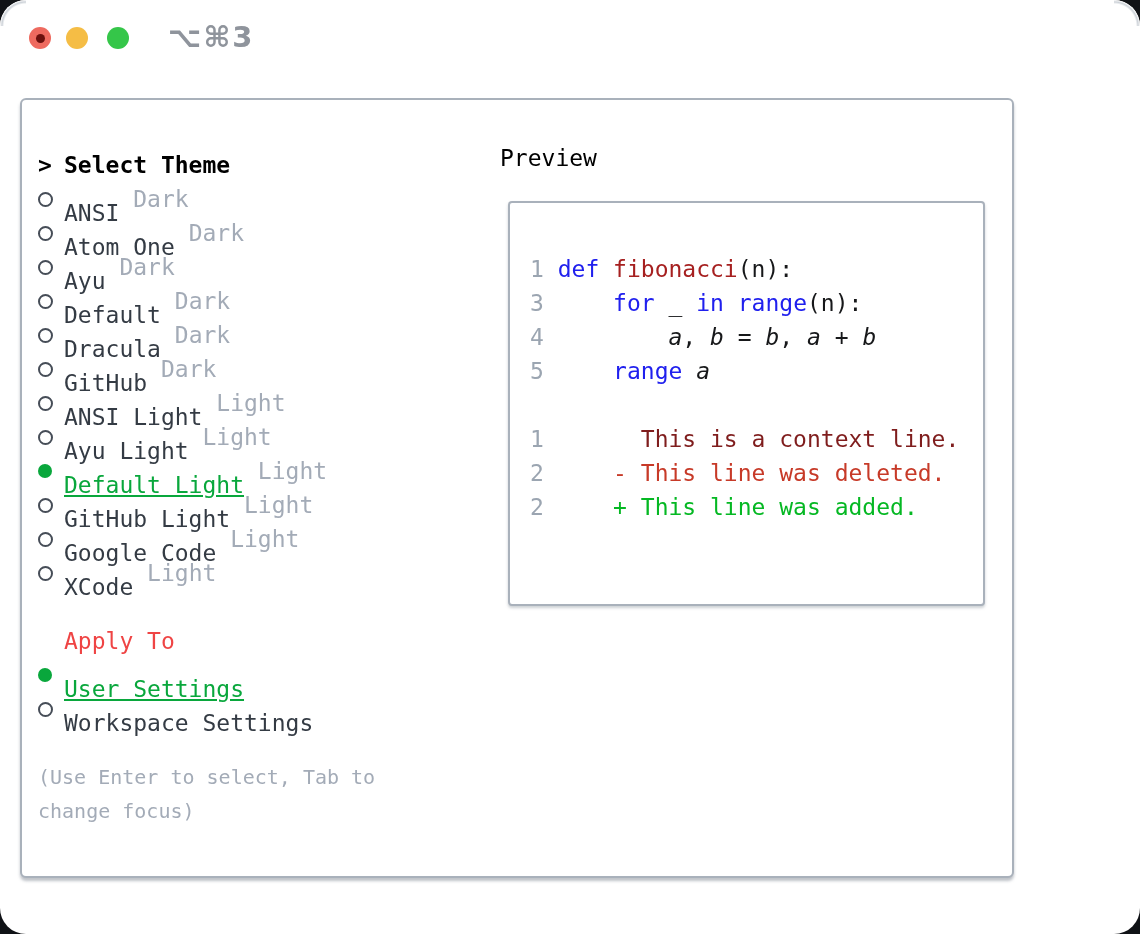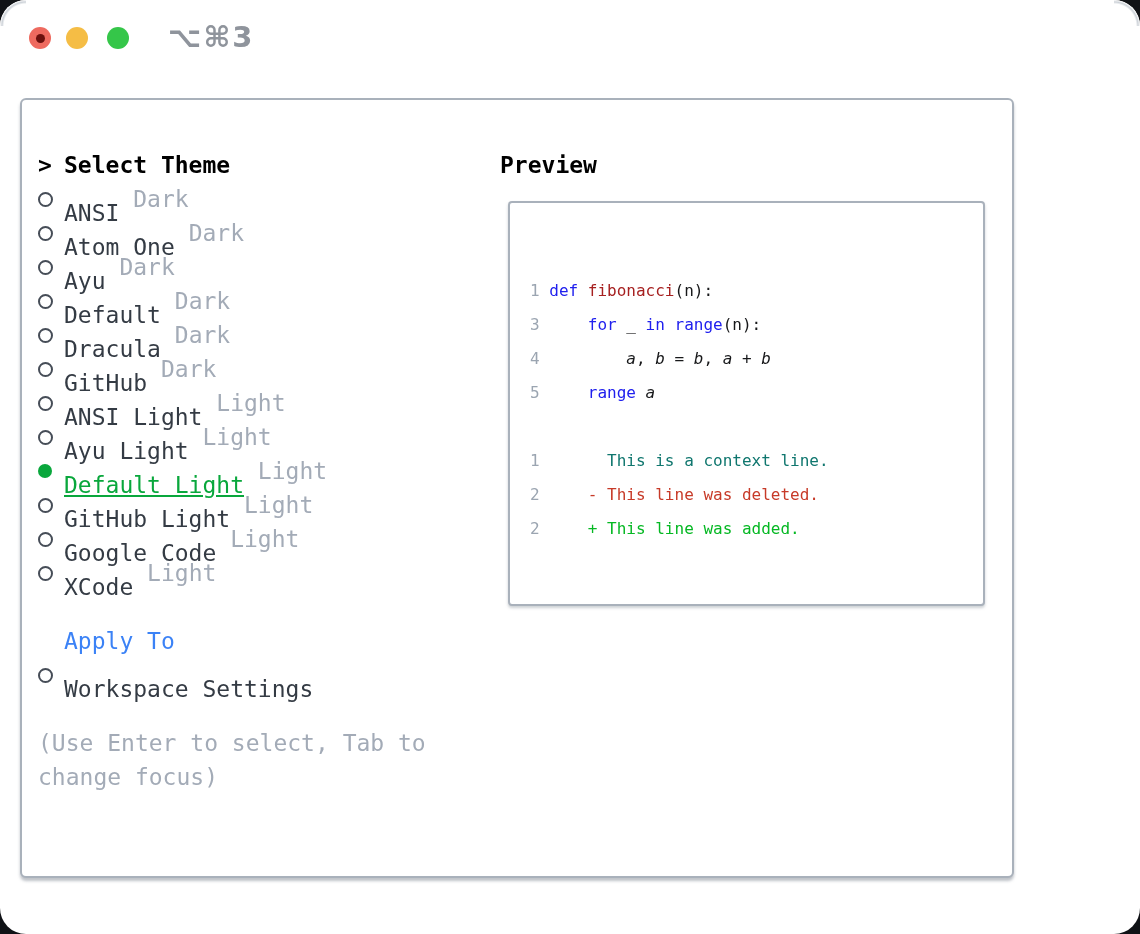--- a/index.html
+++ b/index.html
@@ -36,38 +36,38 @@
   .row{display:flex;align-items:center;height:34px;white-space:pre;}
   .spacer{height:34px;}
   .marker{width:26px;height:34px;display:flex;align-items:center;flex:none;}
   .dot-outline{width:11px;height:11px;border:2px solid #464d57;border-radius:50%;}
   .dot-filled{width:14px;height:14px;background:#09a73c;border-radius:50%;}
   .prompt{width:26px;color:#000;font-weight:700;flex:none;}
   .hdr{color:#000;font-weight:700;}
   .item-name{color:#343b44;margin-top:28px;}
   .item-variant{color:#a3abb7;}
   .sel .item-name{color:#09a73c;text-decoration:underline;}
-  .apply-hdr{color:#3b82f6;}
-  .help{margin-top:34px;width:400px;color:#a3abb7;font-size:23px;line-height:34px;}
+  .apply-hdr{color:#ef4444;}
+  .help{margin-top:34px;width:400px;color:#a3abb7;font-size:20px;line-height:34px;}
 
   
-  .preview-label{position:absolute;left:500px;top:148px;font-size:23px;line-height:34px;font-weight:700;color:#000;}
+  .preview-label{position:absolute;left:500px;top:141px;font-size:23px;line-height:34px;font-weight:400;color:#000;}
   .preview-box{
     position:absolute;left:508px;top:201px;width:473px;height:401px;
     border:2px solid #a9b1bb;border-radius:4px;background:#fff;
     box-shadow:0 2px 3px rgba(110,120,132,.35);overflow:hidden;
   }
-  .code{padding:71px 0 0 20px;font-size:16px;line-height:34px;color:#17181a;}
+  .code{padding:49px 0 0 20px;font-size:23px;line-height:34px;color:#17181a;}
   .codeline{height:34px;white-space:pre;}
   .ln{color:#9ba5b1;}
   .kw{color:#2020ee;}
   .fn{color:#a62020;}
   .code-default{color:#17181a;}
   .var{color:#17181a;font-style:italic;}
-  .ctx{color:#0f766e;}
+  .ctx{color:#7f1d1d;}
   .del{color:#c73a28;text-align:center;}
   .add{color:#05b823;}
 </style>
 </head>
 <body>
 
 <div id="window">
   <div class="corner tl"></div>
   <div class="corner tr"></div>
 
@@ -96,20 +96,21 @@
         <div class="row sel"><span class="marker"><span class="dot-filled"></span></span><span class="item-name" style="color: rgb(9, 167, 60);">Default Light</span><span class="item-variant"> Light</span></div>
         <div class="row"><span class="marker"><span class="dot-outline"></span></span><span class="item-name">GitHub Light</span><span class="item-variant"> Light</span></div>
         <div class="row"><span class="marker"><span class="dot-outline"></span></span><span class="item-name">Google Code</span><span class="item-variant"> Light</span></div>
         <div class="row"><span class="marker"><span class="dot-outline"></span></span><span class="item-name">XCode</span><span class="item-variant"> Light</span></div>
       </div>
     <div class="spacer"></div>
     <div class="row">
       <span class="marker"></span><span class="apply-hdr">Apply To</span>
     </div>
     <div id="apply-list">
+        <div class="row sel"><span class="marker"><span class="dot-filled"></span></span><span class="item-name" style="color: rgb(9, 167, 60);">User Settings</span></div>
         <div class="row"><span class="marker"><span class="dot-outline"></span></span><span class="item-name">Workspace Settings</span></div>
       </div>
     <div class="help">(Use Enter to select, Tab to change focus)</div>
   </div>
 
   <div class="preview-label">Preview</div>
   <div class="preview-box">
     <div class="code" id="code-block">
         <div class="codeline"><span class="ln">1 </span><span class="kw">def </span><span class="fn">fibonacci</span><span class="code-default">(n):</span></div>
         <div class="codeline"><span class="ln">3 </span><span class="code-default">    </span><span class="kw">for</span><span class="code-default"> _ </span><span class="kw">in</span><span class="code-default"> </span><span class="kw">range</span><span class="code-default">(n):</span></div>

